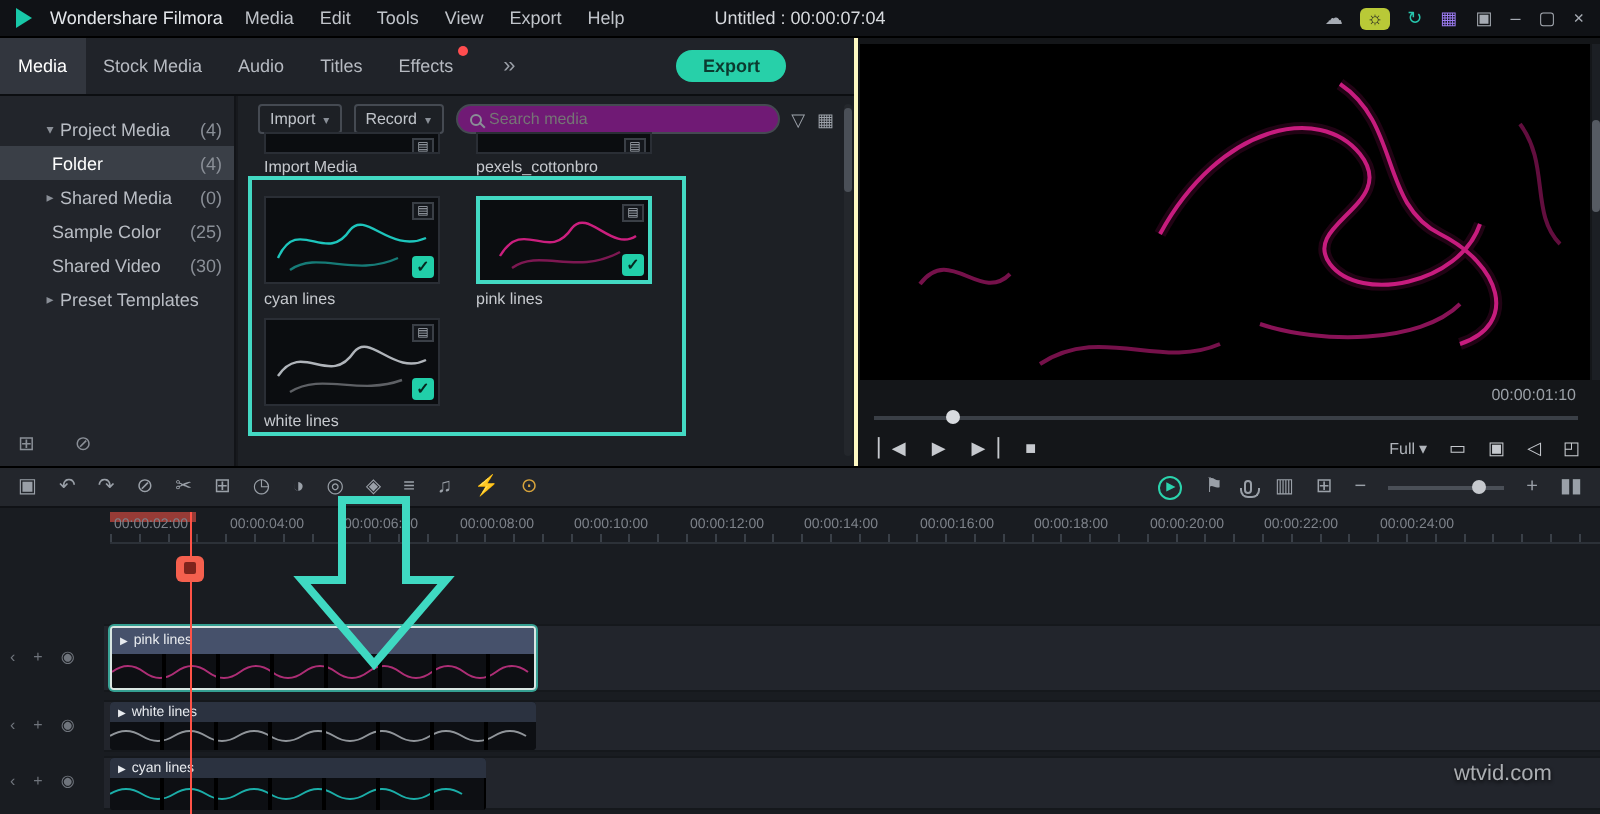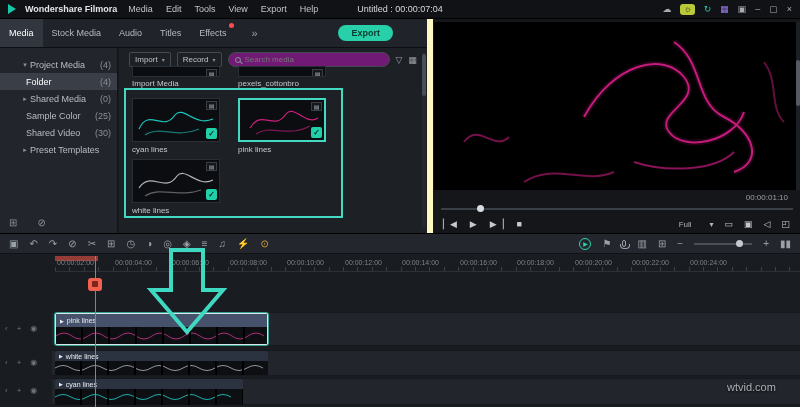--- a/index.html
+++ b/index.html
@@ -2,21 +2,21 @@
 <html><head>
 <meta charset="utf-8">
 <style>
 *{margin:0;padding:0;box-sizing:border-box}
 html,body{width:800px;height:407px;background:#0d0f12;overflow:hidden}
 #app{position:relative;width:800px;height:407px;font-family:"Liberation Sans",sans-serif;background:#17191d;color:#c6c9ce;font-size:9px;overflow:hidden}
 .abs{position:absolute}
 
 #titlebar{left:0;top:0;width:800px;height:19px;background:#101216;display:flex;align-items:center;gap:9px;padding:0 8px;border-bottom:1px solid #000}
 #logo{width:0;height:0;border-left:8px solid #18c8a8;border-top:5px solid transparent;border-bottom:5px solid transparent;flex:none}
-#appname{color:#e3e6ea;font-weight:bold;white-space:nowrap}
+#appname{color:#e3e6ea;font-weight:normal;white-space:nowrap}
 .menu{color:#c0c4ca;padding:0 2px}
 #doctitle{position:absolute;left:50%;transform:translateX(-50%);color:#d6d9dd;white-space:nowrap}
 #tb-icons{margin-left:auto;display:flex;align-items:center;gap:9px}
 .tbic{font-size:9px;color:#a6abb3;line-height:1}
 .tbic.bulb{background:#b9c937;color:#222;border-radius:3px;padding:1px 3px}
 .tbic.sync{color:#27c7ae}
 .tbic.purple{color:#9b7bf0}
 
 #tabbar{left:0;top:19px;width:427px;height:29px;background:#202329;display:flex;align-items:center;border-bottom:1px solid #0c0e11}
 .tab{padding:0 9px;height:100%;display:flex;align-items:center;color:#b6bac1;position:relative;white-space:nowrap}
@@ -45,31 +45,31 @@
 .mt-ic{color:#9ba0a8;font-size:9px;flex:none}
 .tile{position:absolute;width:88px;background:#0b0d10;border:1px solid #2a2e35;overflow:hidden}
 .tile .badge{position:absolute;top:2px;right:2px;width:11px;height:9px;background:#14171c;border:1px solid #3a3f46;color:#aab0b8;font-size:6px;line-height:8px;text-align:center}
 .tile .chk{position:absolute;bottom:2px;right:2px;width:11px;height:11px;background:#21cfa9;color:#05281f;font-size:8px;line-height:11px;text-align:center;border-radius:2px;font-weight:bold}
 .tile.sel{border:2px solid #43d9c3}
 .tlabel{position:absolute;color:#c6c9ce;font-size:8px;white-space:nowrap}
 #hlbox{position:absolute;left:5px;top:40px;width:219px;height:130px;border:2px solid #43d9c3;pointer-events:none;z-index:5}
 #mscroll{position:absolute;right:1px;top:4px;width:4px;height:176px;background:#24272c;border-radius:2px}
 #mscroll .thumb{position:absolute;top:2px;left:0;width:4px;height:42px;background:#4a4f57;border-radius:2px}
 
-#preview{left:427px;top:19px;width:373px;height:214px;background:#141619;border-left:6px solid #fef9c3}
+#preview{left:427px;top:19px;width:373px;height:214px;background:#141619;border-left:2px solid #fef9c3}
 #video{position:absolute;left:1px;top:3px;width:365px;height:168px;background:#000;overflow:hidden}
 #pscroll{position:absolute;right:0;top:3px;width:4px;height:168px;background:#1c1f24}
 #pscroll .thumb{position:absolute;top:38px;width:4px;height:46px;background:#565b63;border-radius:2px}
 #ptime{position:absolute;right:12px;top:174px;color:#9aa0a7;font-size:8px}
 #seek{position:absolute;left:8px;top:189px;width:352px;height:2px;background:#3a3f46}
 #seekdot{position:absolute;left:36px;top:-3px;width:7px;height:7px;border-radius:50%;background:#d8dbdf}
 #pcontrols{position:absolute;left:0;right:0;top:195px;height:20px;display:flex;align-items:center;padding:0 10px;gap:13px}
 .pc{color:#c6c9ce;font-size:9px;line-height:1;white-space:nowrap}
 #pc-right{margin-left:auto;display:flex;align-items:center;gap:11px}
-#full-dd{display:flex;align-items:center;gap:18px;color:#b0b4ba;font-size:8px}
+#full-dd{display:flex;align-items:center;gap:2px;color:#b0b4ba;font-size:8px}
 
 #tl{left:0;top:233px;width:800px;height:174px;background:#191c21;border-top:1px solid #000}
 #tl-toolbar{height:20px;background:#23262c;display:flex;align-items:center;gap:11px;padding:0 9px;border-bottom:1px solid #101216}
 .ti{color:#9aa0a8;font-size:10px;line-height:1}
 .ti.yellow{color:#e3c34b}
 .ti.amber{color:#d8a43c}
 .ti.circ{border:1px solid #2bd4ad;border-radius:50%;color:#2bd4ad;width:12px;height:12px;line-height:11px;text-align:center;font-size:6px}
 #tl-right{margin-left:auto;display:flex;align-items:center;gap:11px}
 #zoom-slider{width:58px;height:2px;background:#4a4f57;position:relative}
 #zoom-thumb{position:absolute;left:42px;top:-3px;width:7px;height:7px;border-radius:50%;background:#c6c9ce}

